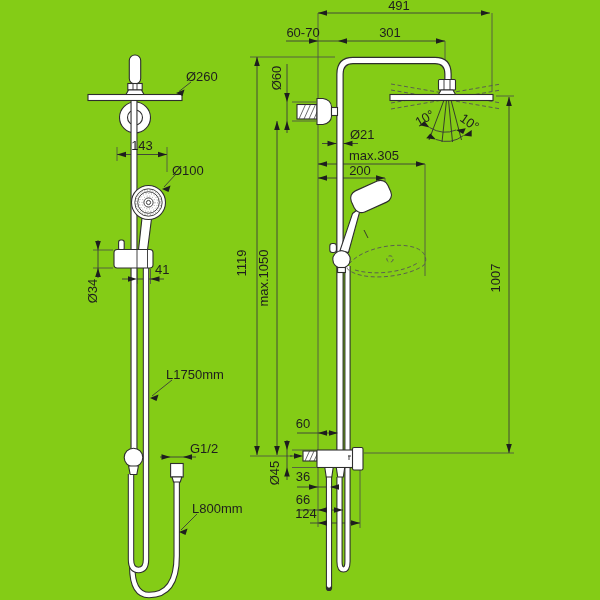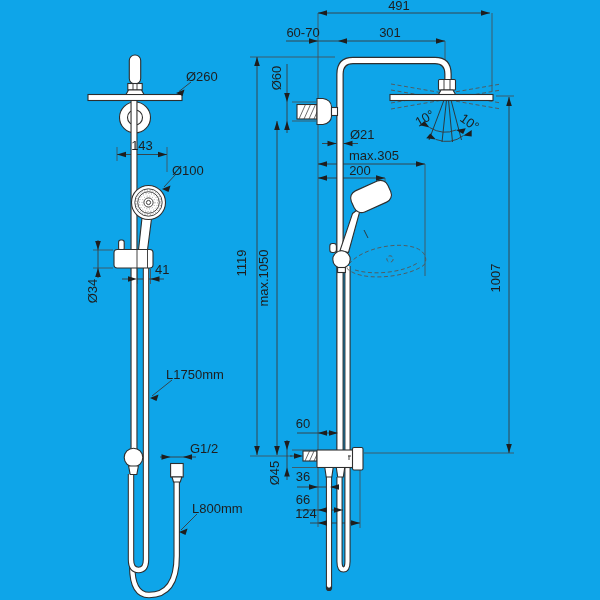--- a/index.html
+++ b/index.html
@@ -1,16 +1,16 @@
 <!DOCTYPE html>
 <html><head>
 <meta charset="utf-8">
 <style>
   html,body{margin:0;padding:0;background:#fff;}
-  .stage{width:600px;height:600px;background:#0ea5e9;position:relative;overflow:hidden;}
+  .stage{width:600px;height:600px;background:#84cc16;position:relative;overflow:hidden;}
   svg{display:block;}
   text{font-family:"Liberation Sans", sans-serif;font-size:13px;fill:#1e1e1e;}
   .dim{stroke:#3a3a3a;stroke-width:0.9;fill:none;}
   .ext{stroke:#4a4a4a;stroke-width:0.8;fill:none;}
   .arr{fill:#1e1e1e;stroke:none;}
   .part{stroke:#2e2e2e;stroke-width:1.1;fill:#ffffff;}
   .partln{stroke:#2e2e2e;stroke-width:0.9;fill:none;}
   .pipeB{stroke:#2e2e2e;fill:none;}
   .pipeW{stroke:#ffffff;fill:none;}
   .dash{stroke:#555;stroke-width:0.9;fill:none;stroke-dasharray:4 2.6;}

